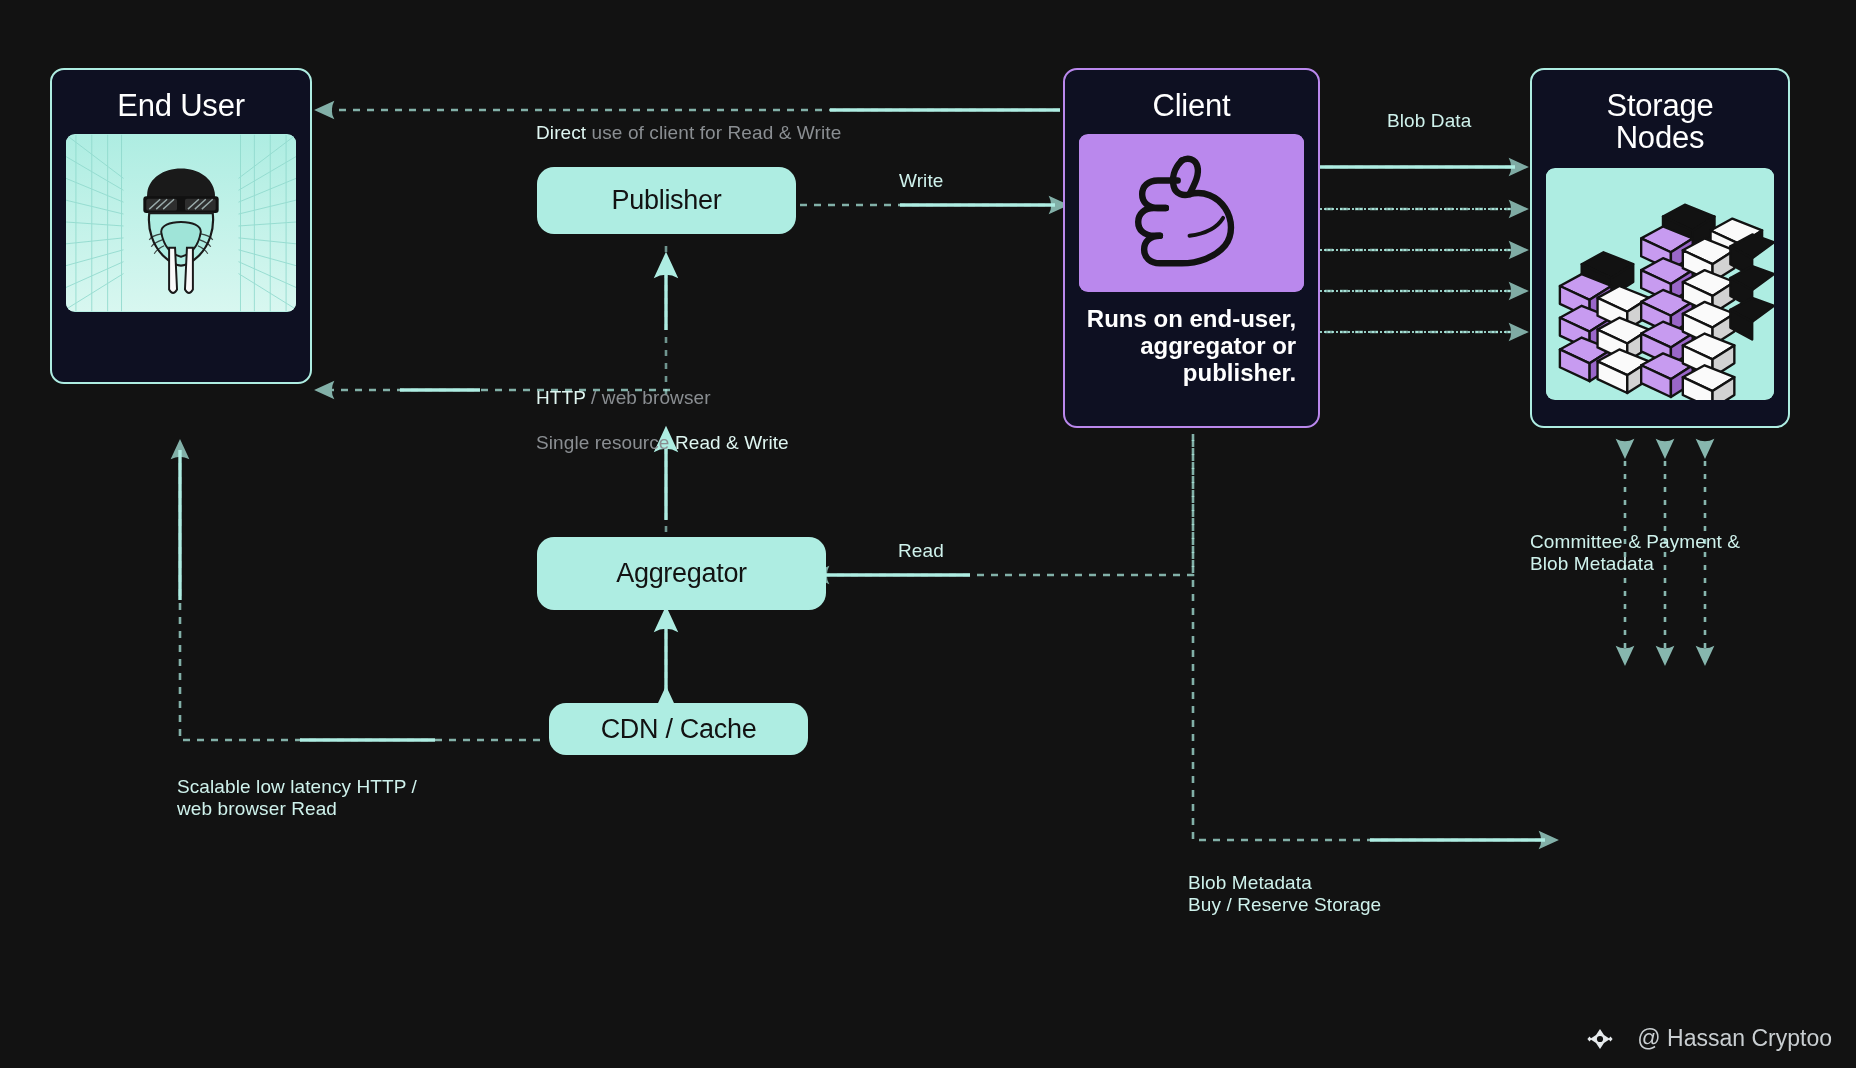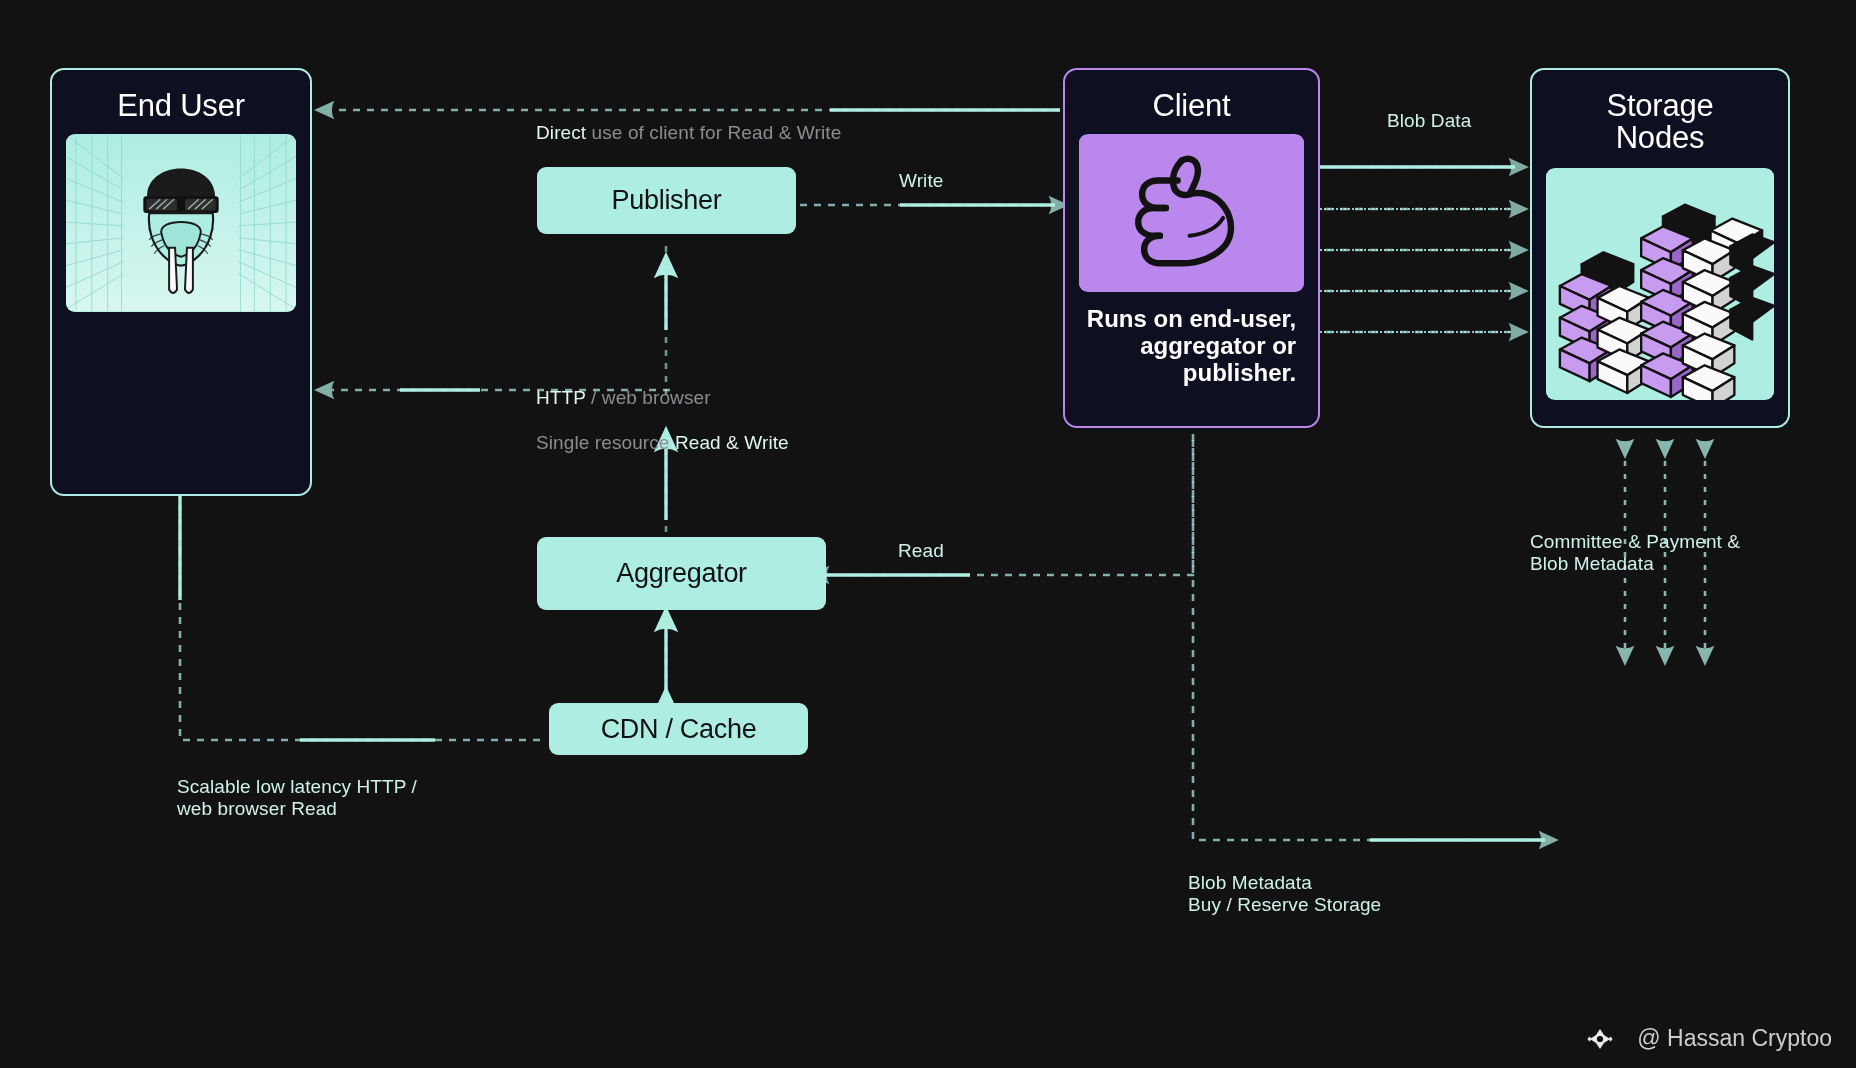--- a/index.html
+++ b/index.html
@@ -63,21 +63,21 @@
     text-align: right;
     line-height: 1.13;
     margin-top: 13px;
     white-space: pre-line;
   }
 
   
   .pill {
     position: absolute;
     background: #AEEDE2;
-    border-radius: 9px;
+    border-radius: 17px;
     display: flex;
     align-items: center;
     justify-content: center;
     color: #121212;
     font-size: 27px;
     font-weight: 400;
     letter-spacing: -0.3px;
   }
 
   
@@ -183,21 +183,21 @@
       </g>
 
       <g>
         <path d="M1625,448 L1625,655" stroke-dasharray="5 8" opacity="0.75" marker-start="url(#arrowTeal)" marker-end="url(#arrowTeal)"></path>
         <path d="M1665,448 L1665,655" stroke-dasharray="5 8" opacity="0.75" marker-start="url(#arrowTeal)" marker-end="url(#arrowTeal)"></path>
         <path d="M1705,448 L1705,655" stroke-dasharray="5 8" opacity="0.75" marker-start="url(#arrowTeal)" marker-end="url(#arrowTeal)"></path>
       </g>
     </g>
   </svg>
 
-  <div class="card teal" style="left:50px; top:68px; width:262px; height:428px;">
+  <div class="card teal" style="left:50px; top:68px; width:262px; height:316px;">
     <div class="card-title">End User</div>
     <div class="card-art teal" style="height:178px;">
       <svg viewBox="0 0 232 178" width="100%" height="100%">
         <defs>
           <linearGradient id="gw" x1="0" y1="0" x2="0" y2="1">
             <stop offset="0" stop-color="#AEEDE2"></stop>
             <stop offset="1" stop-color="#D8F7F0"></stop>
           </linearGradient>
         </defs>
         <rect width="232" height="178" fill="url(#gw)"></rect>

